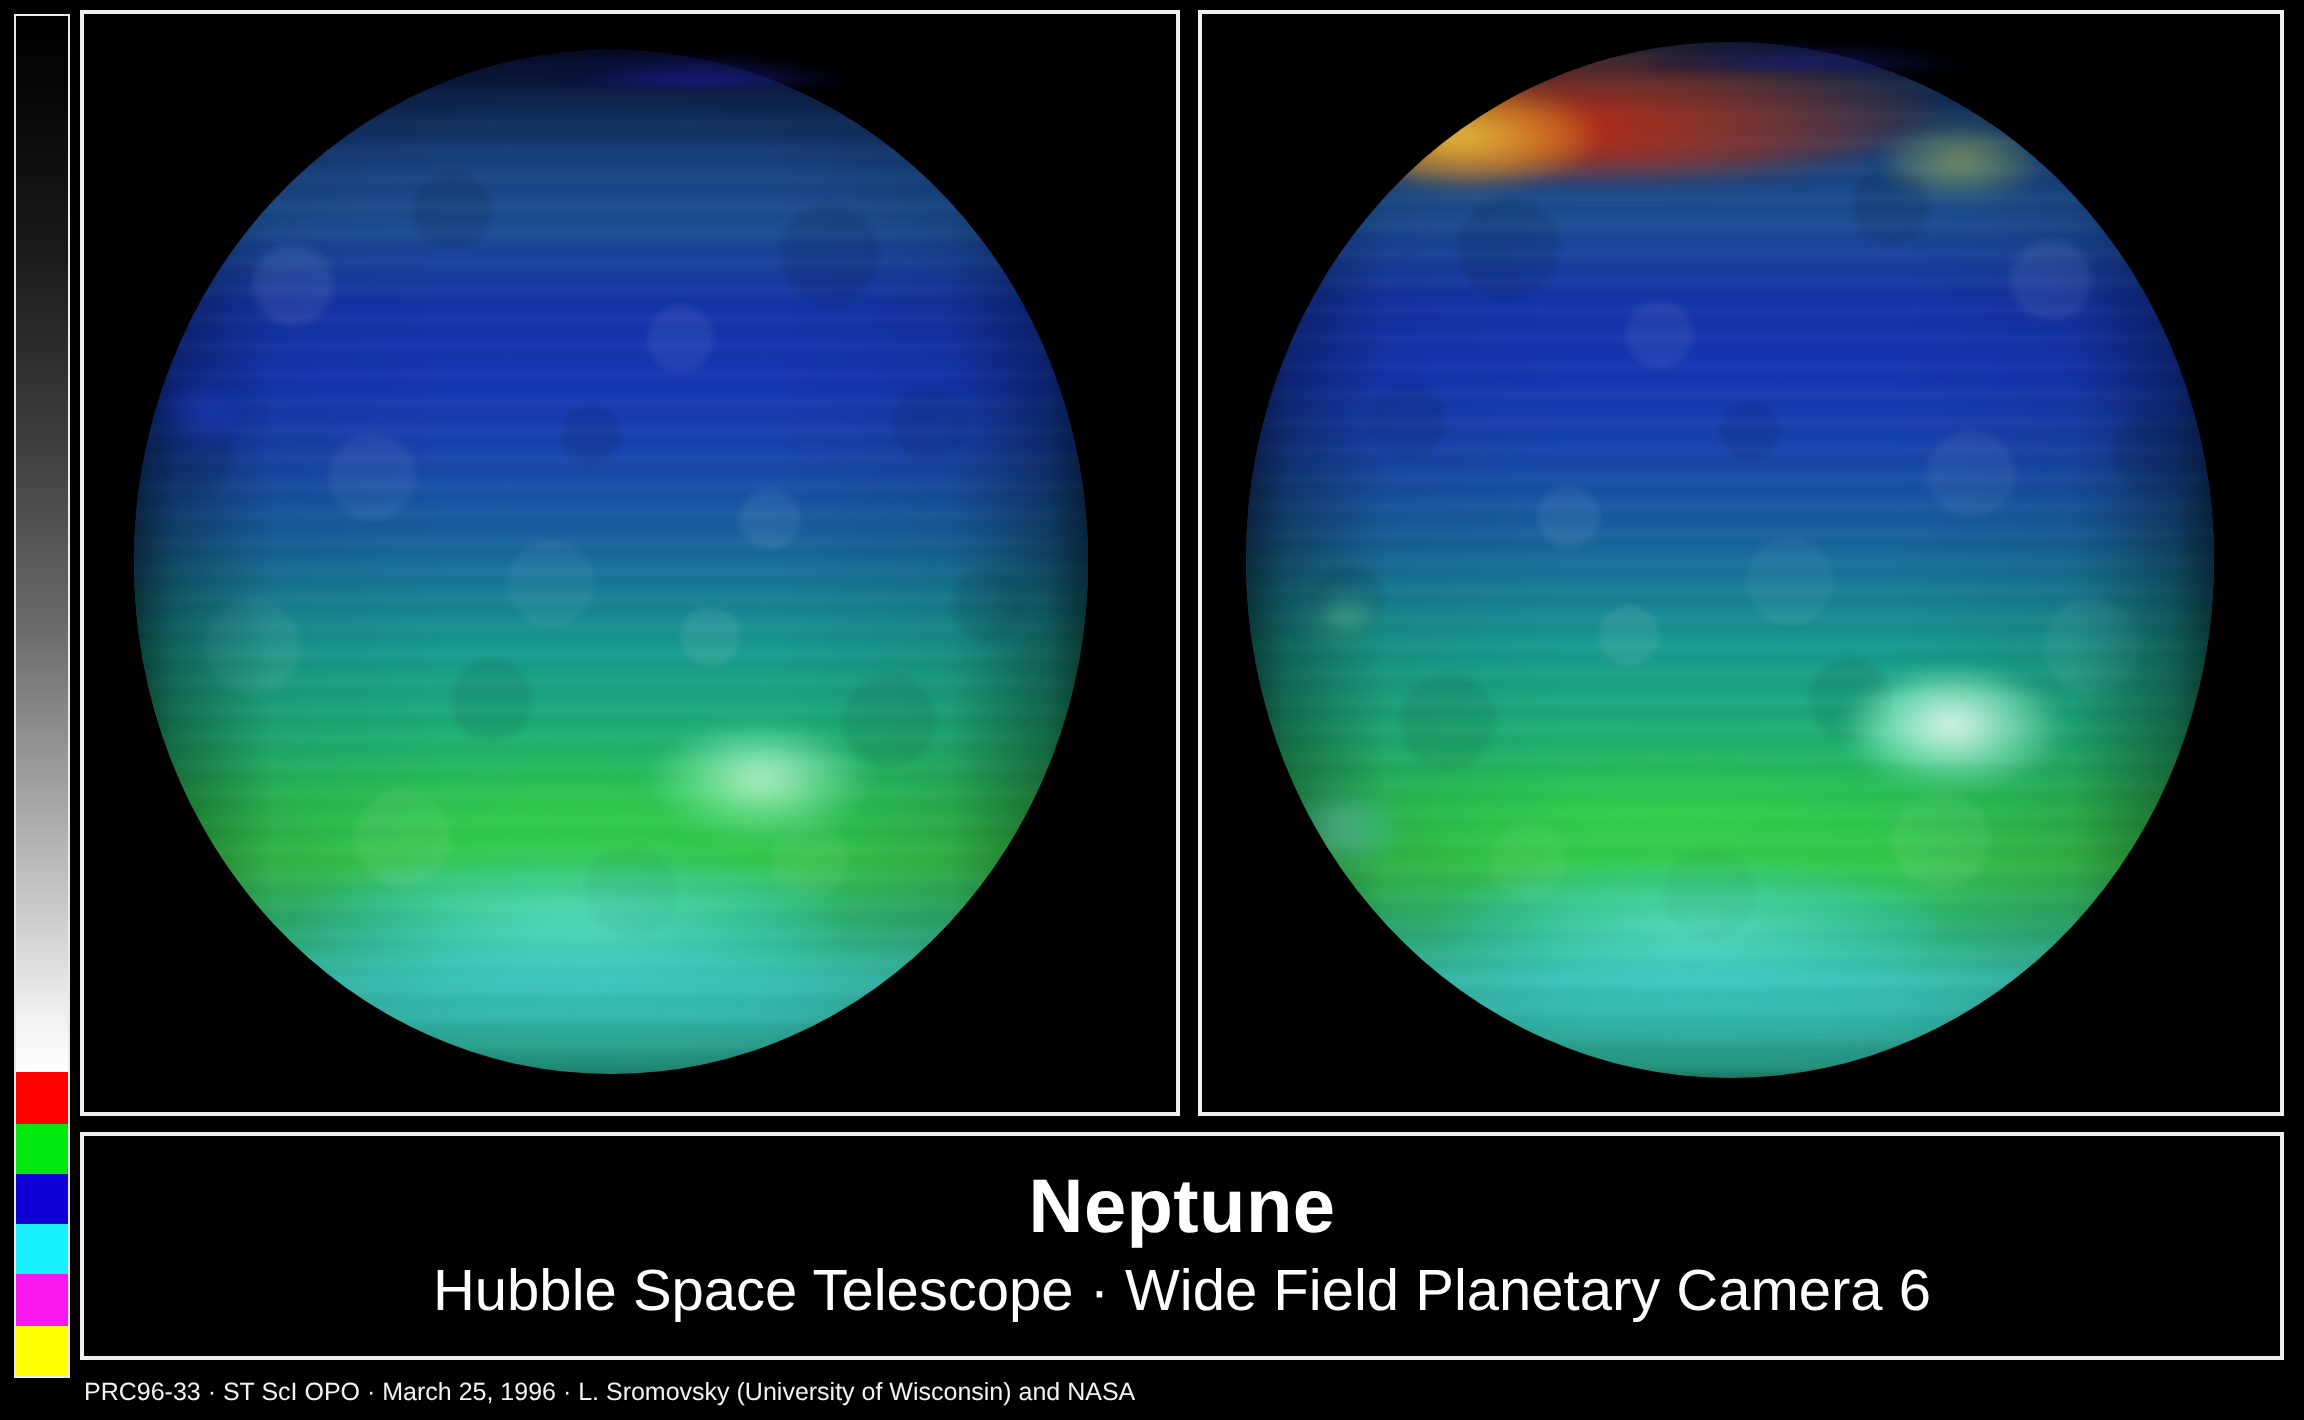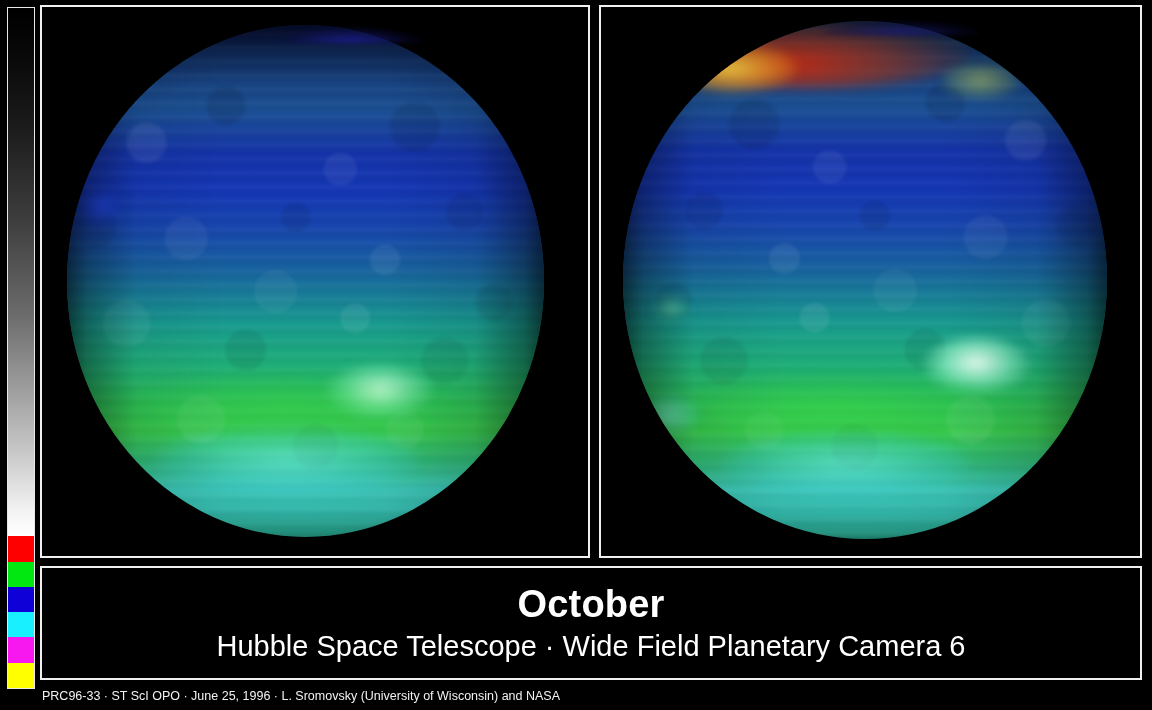--- a/index.html
+++ b/index.html
@@ -264,17 +264,17 @@
     <div class="layer limb-r"></div>
   </div>
 
   <div style="position:absolute; left:220px; top:14px; width:160px; height:14px;
               border-radius:50%/100% 100% 0 0;
               background:radial-gradient(ellipse at 50% 100%, rgba(25,25,120,0.80) 0%, rgba(10,10,60,0.30) 60%, rgba(0,0,0,0) 85%);
               filter:blur(2px);"></div>
 </div>
 
 <div id="caption-panel" style="border-color: rgb(240, 240, 240);">
-  <div id="caption-title" style="color: rgb(255, 255, 255);">October</div>
+  <div id="caption-title" style="color: rgb(255, 255, 255);">Neptune</div>
   <div id="caption-subtitle" style="color: rgb(255, 255, 255);">Hubble Space Telescope · Wide Field Planetary Camera 6</div>
 </div>
 
-<div id="credit-line" style="color: rgb(242, 242, 242);">PRC96-33 · ST ScI OPO · June 25, 1996 · L. Sromovsky (University of Wisconsin) and NASA</div>
+<div id="credit-line" style="color: rgb(242, 242, 242);">PRC96-33 · ST ScI OPO · March 25, 1996 · L. Sromovsky (University of Wisconsin) and NASA</div>
 
 </body></html>

